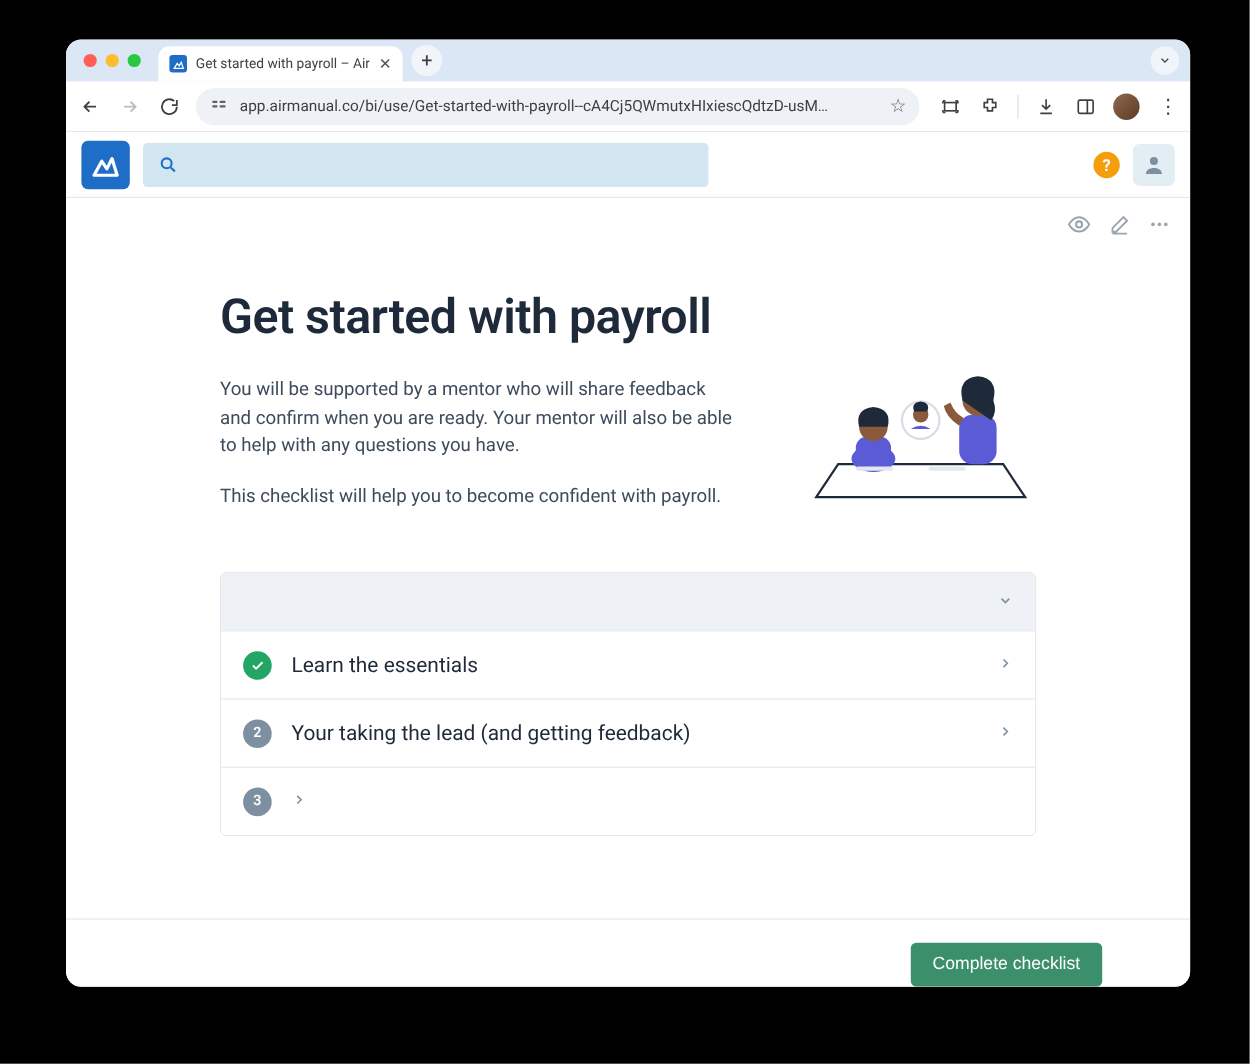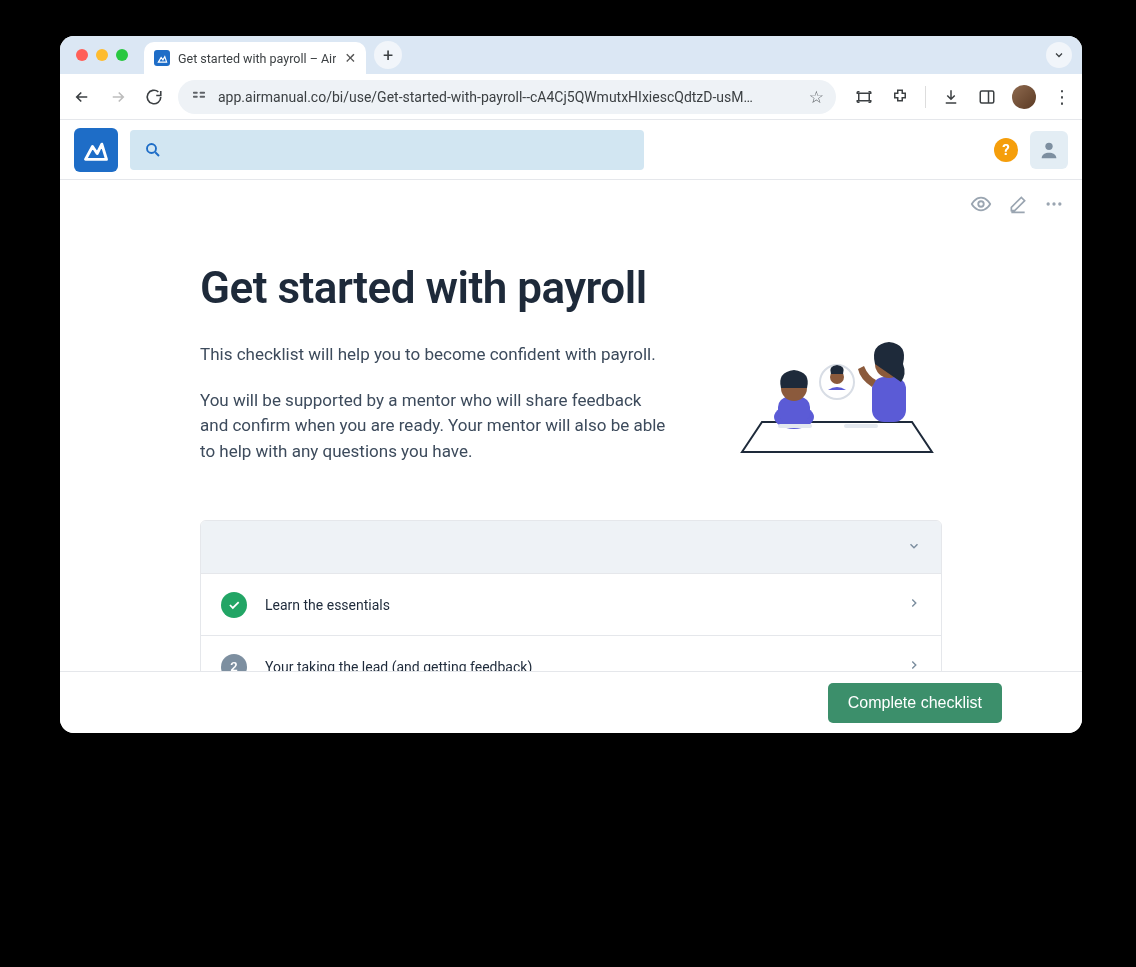--- a/index.html
+++ b/index.html
@@ -8,21 +8,21 @@
   font-family: -apple-system, BlinkMacSystemFont, "Segoe UI", Roboto, sans-serif;
   width: 1136px;
   height: 967px;
   overflow: hidden;
 }
 .window {
   position: absolute;
   left: 60px;
   top: 36px;
   width: 1022px;
-  height: 697px;
+  height: 861px;
   background: #fff;
   border-radius: 14px;
   overflow: hidden;
   box-shadow: 0 10px 40px rgba(0,0,0,0.5);
 }
 
 .browser-tabs {
   height: 38px;
   background: #dbe7f4;
   display: flex;
@@ -180,32 +180,32 @@
   cursor: pointer;
   background: #fff;
 }
 .step-badge {
   width: 26px; height: 26px; border-radius: 50%;
   display: flex; align-items: center; justify-content: center;
   font-size: 13px; font-weight: 600;
 }
 .step-badge.done { background: #22a565; color: #fff; }
 .step-badge.num { background: #7d8fa0; color: #fff; }
-.step-label { font-size: 14px; color: #1e2a3a; flex: 1; }
+.step-label { font-size: 19px; color: #1e2a3a; flex: 1; }
 .chev-right { color: #7d8fa0; }
 
 
 .footer {
   position: absolute;
   bottom: 0; left: 0; right: 0;
   height: 62px;
   border-top: 1px solid #e5e7eb;
   background: #fff;
   display: flex;
-  align-items: center;
+  align-items: flex-end;
   justify-content: flex-end;
   padding: 0 80px;
 }
 .complete-btn {
   height: 40px;
   padding: 0 20px;
   background: #3c8f6b;
   color: #fff;
   border: none;
   border-radius: 5px;
@@ -339,22 +339,22 @@
           <circle cx="12" cy="12" r="2"></circle>
           <circle cx="19" cy="12" r="2"></circle>
         </svg>
     </div>
   </div>
 
   <div class="content">
     <div class="hero">
       <div class="hero-text">
         <h1 class="page-title">Get started with payroll</h1>
+        <p class="intro">You will be supported by a mentor who will share feedback and confirm when you are ready. Your mentor will also be able to help with any questions you have.</p>
         <p class="intro">This checklist will help you to become confident with payroll.</p>
-        <p class="intro">You will be supported by a mentor who will share feedback and confirm when you are ready. Your mentor will also be able to help with any questions you have.</p>
       </div>
       <div class="hero-illustration">
         <svg viewBox="0 0 210 160">
           <path d="M10 140 L30 110 L180 110 L200 140 Z" fill="#fff" stroke="#1e2a3a" stroke-width="2"></path>
           <ellipse cx="62" cy="105" rx="20" ry="12" fill="#5b5bd6"></ellipse>
           <rect x="46" y="85" width="32" height="26" rx="10" fill="#5b5bd6"></rect>
           <circle cx="62" cy="76" r="13" fill="#8b5a3c"></circle>
           <path d="M49 76 q-4 -16 13 -18 q17 2 13 18" fill="#1e2a3a"></path>
           <circle cx="105" cy="70" r="17" fill="#fff" stroke="#d8dde5" stroke-width="2"></circle>
           <circle cx="105" cy="65" r="7" fill="#8b5a3c"></circle>

